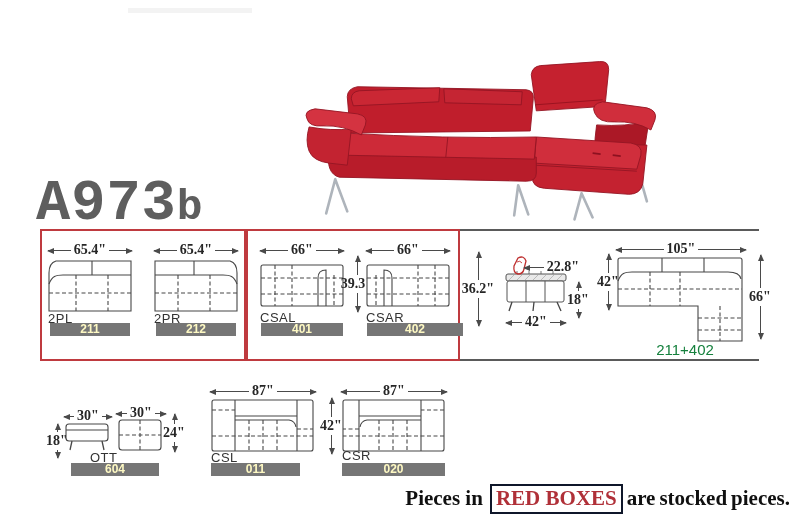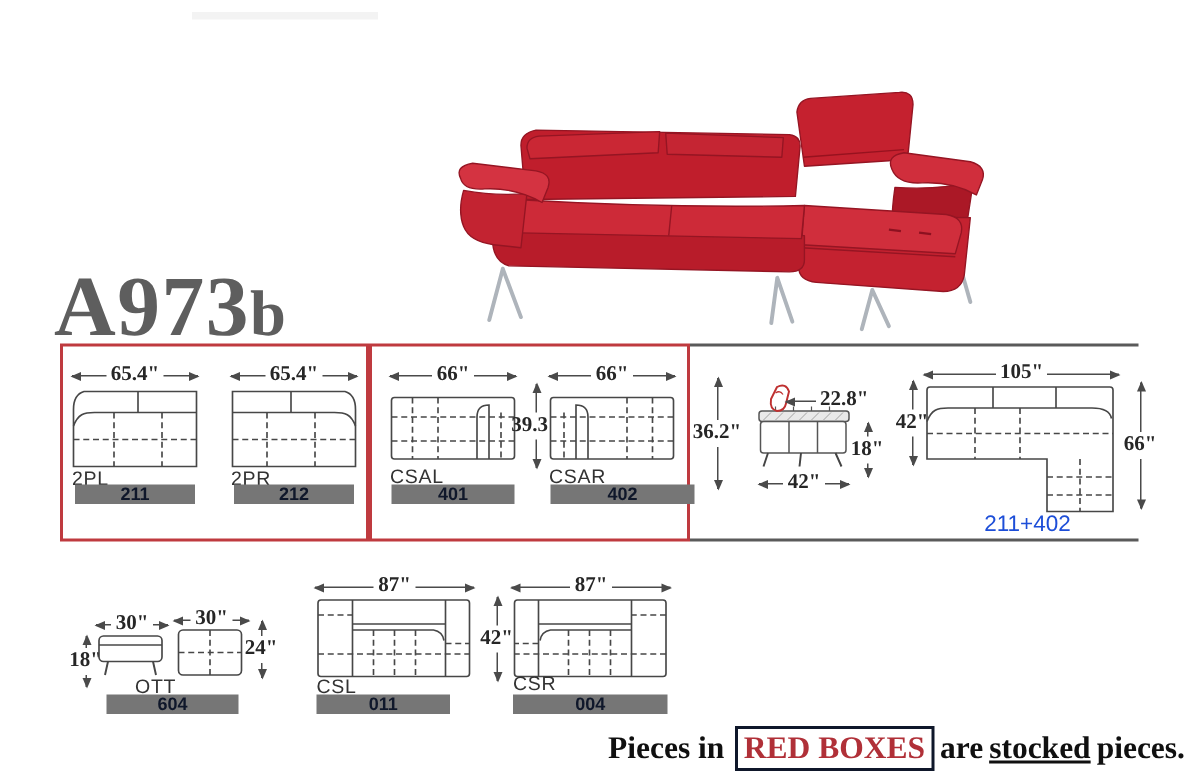--- a/index.html
+++ b/index.html
@@ -1,20 +1,20 @@
 <!DOCTYPE html>
 <html><head>
 <meta charset="utf-8">
 <style>
   html,body{margin:0;padding:0;background:#fff}
   .sheet{position:relative;width:800px;height:516px;background:#fff;overflow:hidden;
          font-family:"Liberation Serif",serif}
   .artifact{position:absolute;left:128px;top:8px;width:124px;height:5px;background:#f3f3f3}
   .title{position:absolute;left:36px;top:176px;color:#5e5e5e;font-weight:bold;line-height:1;
-         font-family:Liberation Serif, serif}
+         font-family:Liberation Mono, monospace}
   .title .m{font-size:57px;letter-spacing:1px}
   .title .v{font-size:43px}
   .sbox{position:absolute;border:2px solid #bf3a3f;box-sizing:border-box}
   .gsec{position:absolute;border-top:2px solid #5a5a5a;border-bottom:2px solid #5a5a5a;box-sizing:border-box}
   .hdim{position:absolute;display:flex;align-items:center;font:bold 14px "Liberation Serif",serif;
         color:#262626;white-space:nowrap}
   .hdim span{margin:0 3px}
   .ln{flex:1;border-top:1.2px solid #4a4a4a;height:0;position:relative;min-width:7px}
   .ln.l:before{content:"";position:absolute;left:-1px;top:-3px;
         border-top:3px solid transparent;border-bottom:3px solid transparent;border-right:7px solid #4a4a4a}
@@ -22,31 +22,31 @@
         border-top:3px solid transparent;border-bottom:3px solid transparent;border-left:7px solid #4a4a4a}
   .vdim{position:absolute;display:flex;flex-direction:column;align-items:center;
         font:bold 14px "Liberation Serif",serif;color:#262626;white-space:nowrap}
   .vdim span{margin:1px 0}
   .vl{flex:1;border-left:1.2px solid #4a4a4a;width:0;position:relative;min-height:5px}
   .vl.u:before{content:"";position:absolute;top:-1px;left:-3px;
         border-left:3px solid transparent;border-right:3px solid transparent;border-bottom:7px solid #4a4a4a}
   .vl.d:after{content:"";position:absolute;bottom:-1px;left:-3px;
         border-left:3px solid transparent;border-right:3px solid transparent;border-top:7px solid #4a4a4a}
   .plabel{position:absolute;font:13px "Liberation Sans",sans-serif;color:#333;text-align:left;letter-spacing:.5px}
-  .pcode{position:absolute;background:#767676;color:#0f172a;font:bold 12px "Liberation Sans",sans-serif;
+  .pcode{position:absolute;background:#767676;color:#fef9c3;font:bold 12px "Liberation Sans",sans-serif;
          text-align:center;height:13px;line-height:13px}
-  .combo{position:absolute;font:15px "Liberation Sans",sans-serif;color:#1d4ed8;text-align:center}
+  .combo{position:absolute;font:15px "Liberation Sans",sans-serif;color:#15803d;text-align:center}
   .dsvg{position:absolute}
   .grp{position:absolute}
   .footer{position:absolute;top:484px;right:10px;font:bold 21px "Liberation Serif",serif;
           color:#101010;white-space:nowrap}
   .footer .seg{margin-left:4px;display:inline-block}
   .footer .seg:first-child{margin-left:16px}
   .footer .hl{color:#b03038;border:2px solid #0f172a;padding:0 4px 1px 4px;margin-left:7px}
-  .footer .un{text-decoration:underline}
+  .footer .un{}
 </style>
 </head>
 <body>
 
 <div class="sheet">
 
   <div class="artifact"></div>
 
   <svg class="dsvg" style="left:295px;top:52px" width="372" height="172" viewBox="0 0 370 170">
     <g stroke="#aeb4bb" stroke-width="2.6" fill="none" stroke-linecap="round">
@@ -280,20 +280,20 @@
     </div>
     <svg class="dsvg" style="left:6px;top:19px" width="103" height="53" viewBox="0 0 103 53">
       <g transform="scale(-1,1) translate(-103,0)" stroke="#474747" stroke-width="1.1" fill="none">
         <rect x="1" y="1" width="101" height="51" rx="2" fill="#fff"></rect>
         <path d="M24,1 V52 M86,1 V52"></path>
         <path d="M24,17 H86 M24,21 H78 Q84,22 85,28"></path>
         <path d="M1,11 H24 M86,30 H102 M38,21 V52 M52,21 V52 M66,21 V52 M1,37 H102" stroke-dasharray="4,2.5"></path>
       </g>
     </svg>
     <div class="plabel" style="left:6px;top:68px;width:103px">CSR</div>
-    <div class="pcode" style="left:6px;top:83px;width:103px">004</div>
+    <div class="pcode" style="left:6px;top:83px;width:103px">020</div>
   </div>
 
   <div class="footer">
     <span class="seg">Pieces in</span><span class="seg hl">RED BOXES</span><span class="seg">are</span><span class="seg un">stocked</span><span class="seg">pieces.</span>
   </div>
 
 </div>
 
 </body></html>

